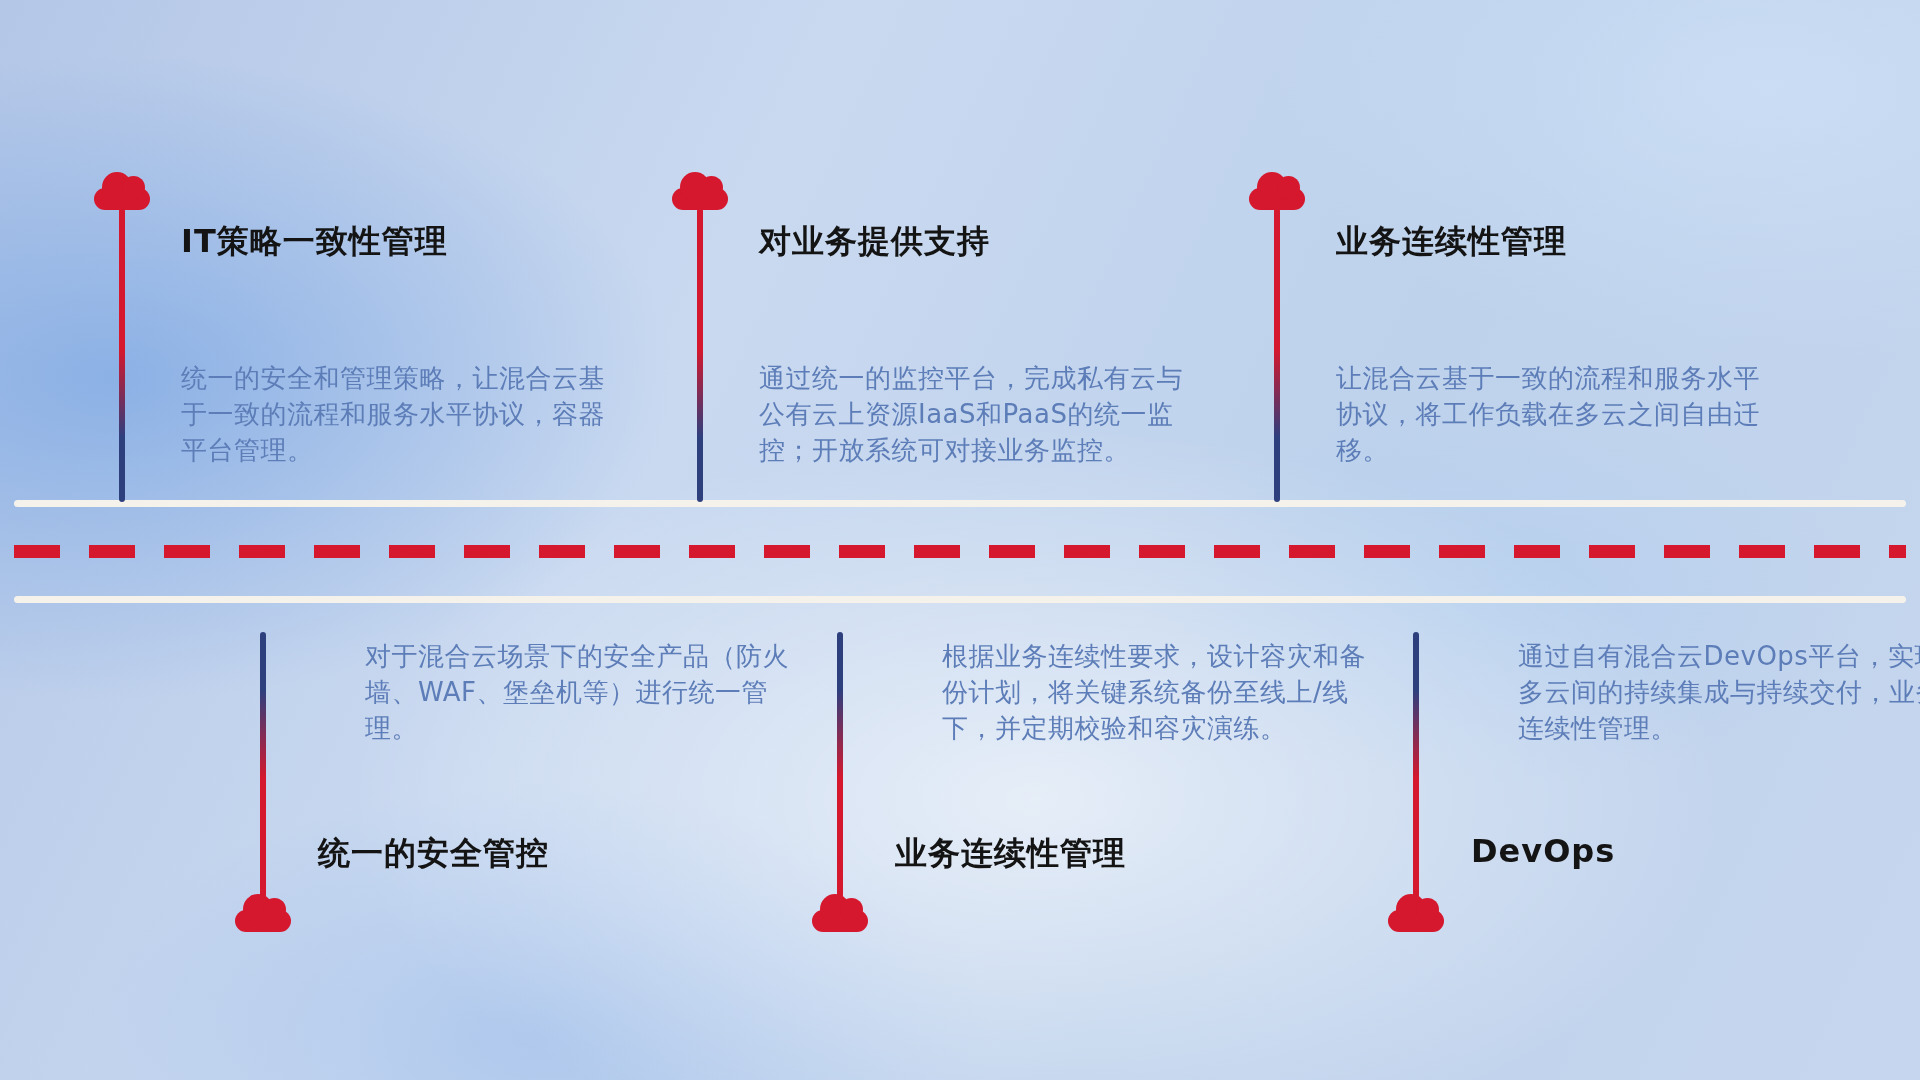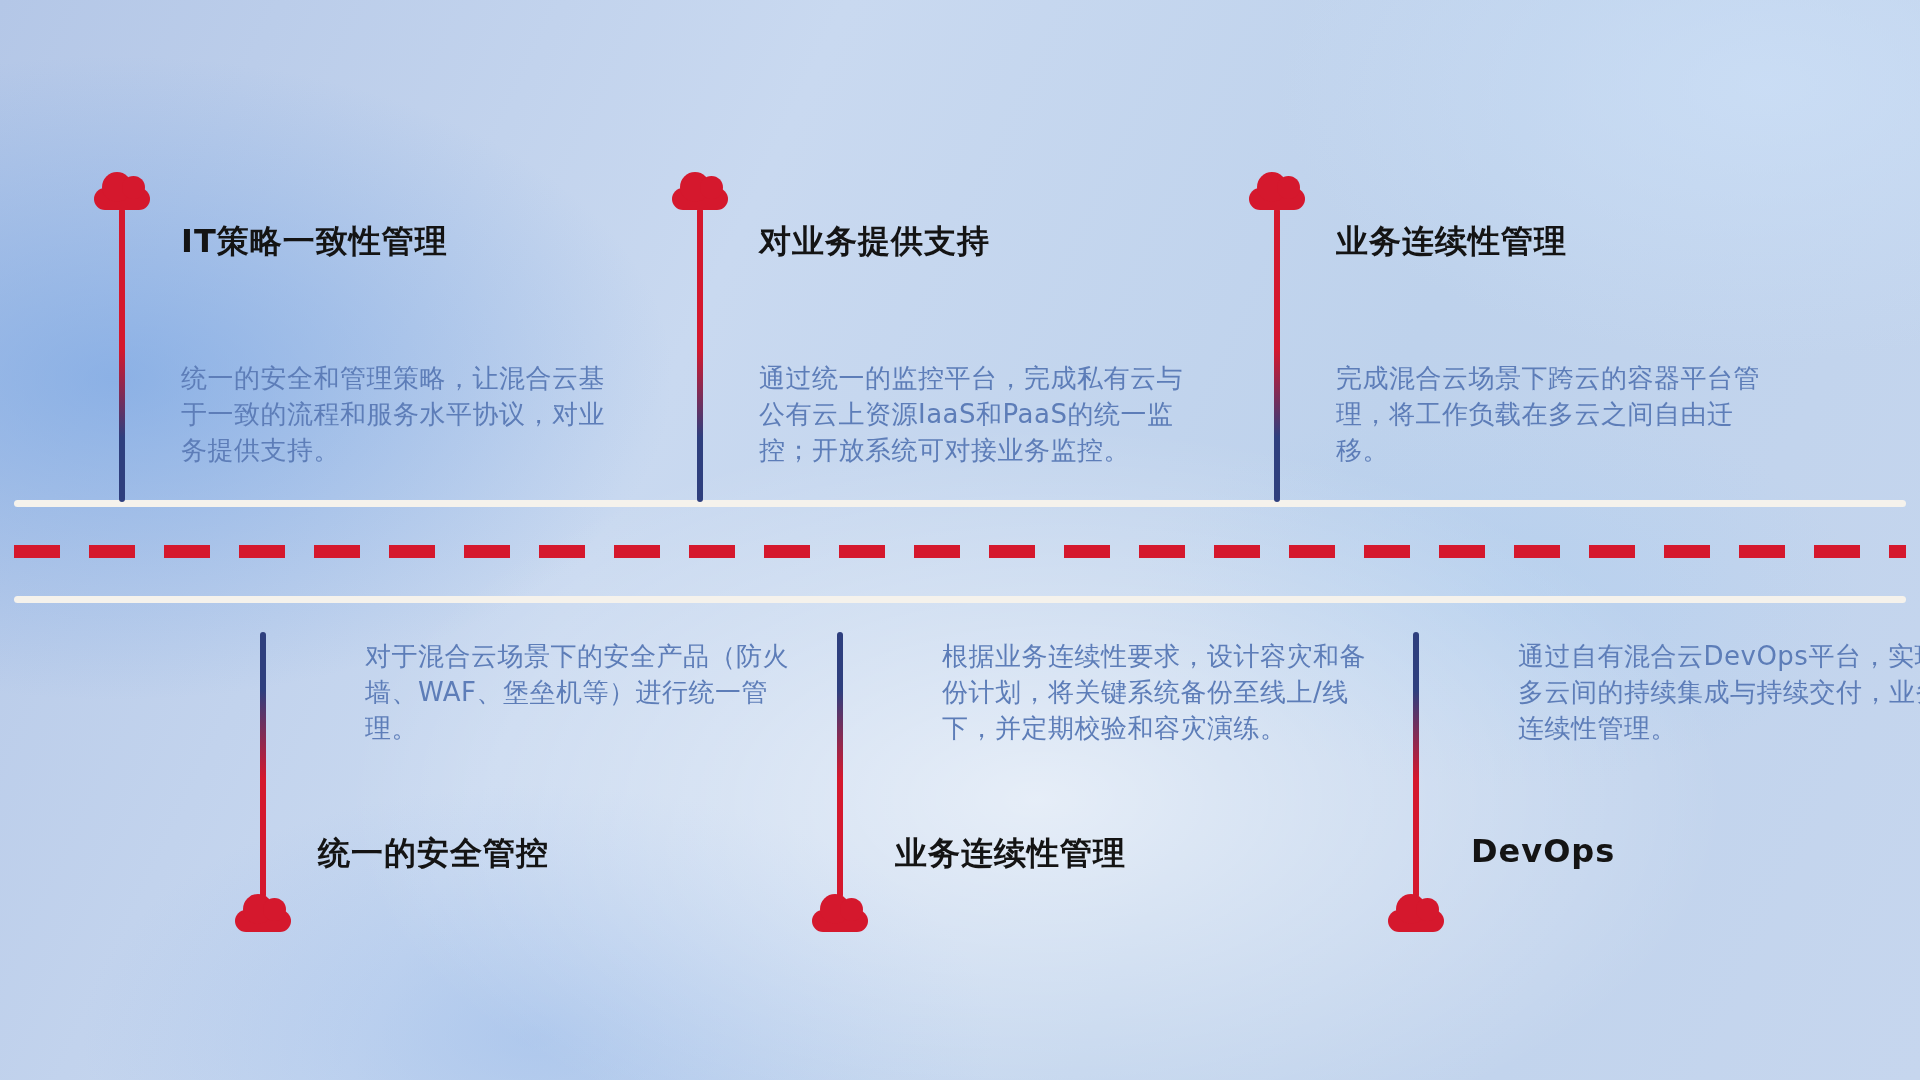--- a/index.html
+++ b/index.html
@@ -126,35 +126,35 @@
 <div class="stage">
 
   <div class="road-white road-white-top"></div>
   <div class="road-dashes"></div>
   <div class="road-white road-white-bottom"></div>
 
   <div class="item" style="left:122px">
     <div class="cloud cloud-top"></div>
     <div class="stem stem-top"></div>
     <h2 class="title title-top">IT策略一致性管理</h2>
-    <p class="desc desc-top">统一的安全和管理策略，让混合云基于一致的流程和服务水平协议，对业务提供支持。</p>
+    <p class="desc desc-top">统一的安全和管理策略，让混合云基于一致的流程和服务水平协议，容器平台管理。</p>
   </div>
 
   <div class="item" style="left:700px">
     <div class="cloud cloud-top"></div>
     <div class="stem stem-top"></div>
     <h2 class="title title-top">对业务提供支持</h2>
     <p class="desc desc-top">通过统一的监控平台，完成私有云与公有云上资源IaaS和PaaS的统一监控；开放系统可对接业务监控。</p>
   </div>
 
   <div class="item" style="left:1277px">
     <div class="cloud cloud-top"></div>
     <div class="stem stem-top"></div>
     <h2 class="title title-top">业务连续性管理</h2>
-    <p class="desc desc-top">完成混合云场景下跨云的容器平台管理，将工作负载在多云之间自由迁移。</p>
+    <p class="desc desc-top">让混合云基于一致的流程和服务水平协议，将工作负载在多云之间自由迁移。</p>
   </div>
 
   <div class="item" style="left:263px">
     <div class="stem stem-bottom"></div>
     <div class="cloud cloud-bottom"></div>
     <p class="desc desc-bottom">对于混合云场景下的安全产品（防火墙、WAF、堡垒机等）进行统一管理。</p>
     <h2 class="title title-bottom">统一的安全管控</h2>
   </div>
 
   <div class="item" style="left:840px">

